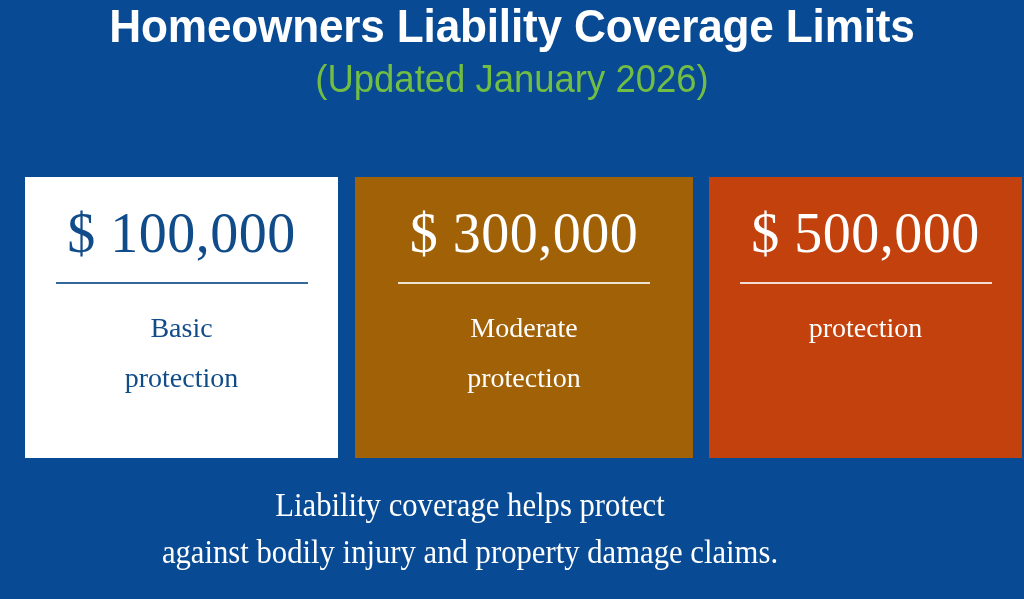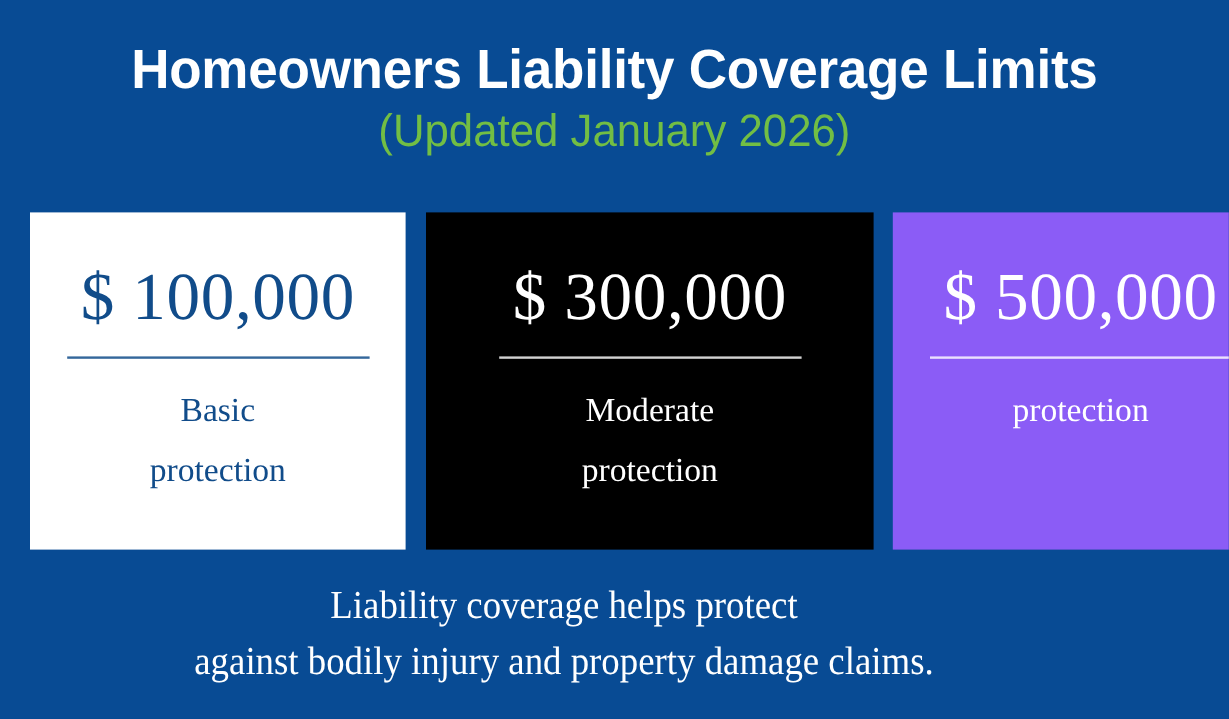--- a/index.html
+++ b/index.html
@@ -23,21 +23,20 @@
     background: #084b94;
     box-sizing: border-box;
   }
 
   
   .header {
     position: absolute;
     top: 0;
     left: 0;
     width: 1024px;
-    padding-top: 31px;
     text-align: center;
   }
   .title {
     margin: 0;
     color: #ffffff;
     font-family: "Liberation Sans Narrow", "Liberation Sans", sans-serif;
     font-size: 46px;
     font-weight: bold;
     line-height: 52px;
     letter-spacing: -0.2px;
@@ -69,26 +68,26 @@
     flex-direction: row;
     align-items: stretch;
   }
   .card {
     flex: 0 0 auto;
     box-sizing: border-box;
     display: flex;
     flex-direction: column;
     align-items: center;
     justify-content: flex-start;
-    padding-top: 39px;
+    padding-top: 24px;
     text-align: center;
   }
   .card-1 { width: 313px; background: #ffffff; margin-right: 17px; }
-  .card-2 { width: 373px; background: #000000; margin-right: 16px; }
-  .card-3 { width: 313px; background: #8b5cf6; }
+  .card-2 { width: 338px; background: #a16207; margin-right: 16px; }
+  .card-3 { width: 313px; background: #c2410c; }
 
   .amount {
     font-family: "Liberation Serif", "DejaVu Serif", serif;
     font-size: 56px;
     font-weight: normal;
     line-height: 64px;
     letter-spacing: 0.5px;
     white-space: nowrap;
   }
   .divider {

